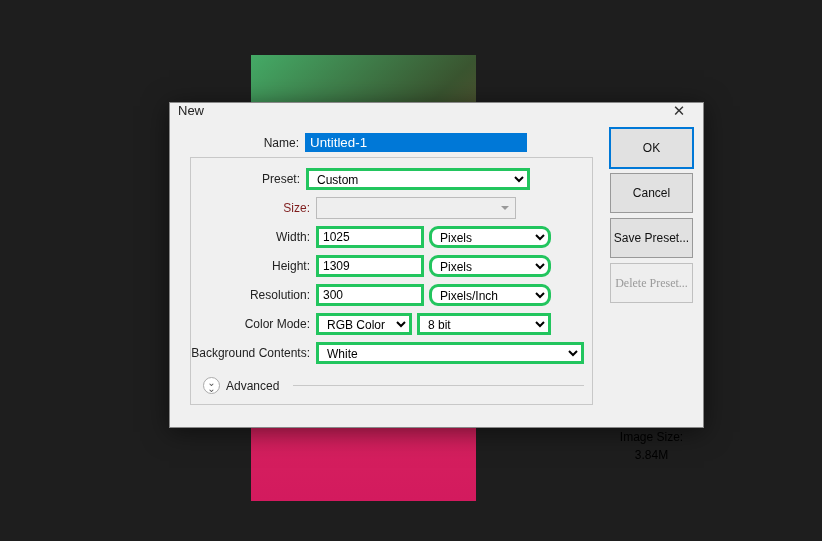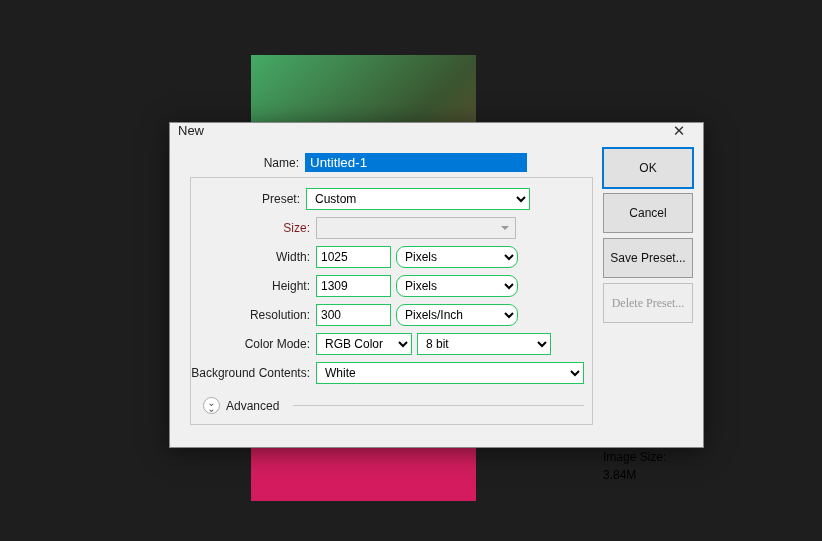--- a/index.html
+++ b/index.html
@@ -12,47 +12,47 @@
     radial-gradient(circle at 30% 80%, #111 30%, transparent 32%),
     linear-gradient(135deg,#4a6,#3a5530 40%,#6b4a2e 65%,#333 80%);
   }
   .bg-bot { height:100px; background:linear-gradient(#d6235e,#d31a5e); position:relative; }
   .bg-bot::before,.bg-bot::after { content:""; position:absolute; width:5px; height:7px; background:#f6f6f6; top:20px; border-radius:50%; }
   .bg-bot::before { left:105px; } .bg-bot::after { left:120px; }
 
   .dialog {
     position:absolute; left:169px; top:102px; width:535px; height:326px;
     background:#f0f0f0; border:1px solid #888; box-shadow:0 4px 24px rgba(0,0,0,.5);
-    display:flex; flex-direction:column;margin-top:20px;
+    display:flex; flex-direction:column;
   }
   .titlebar {
     height:29px; display:flex; align-items:center; justify-content:space-between;
     padding:0 8px; font-size:13px; color:#222; background:#f0f0f0;
   }
   .close-x { width:32px; text-align:center; font-size:15px; color:#333; line-height:1; }
   .body {
-    flex:1; display:flex; padding:10px 10px 18px 10px; gap:10px;
+    flex:1; display:flex; padding:10px 10px 18px 10px; gap:17px;
   }
   .left { flex:1; font-size:12px; }
   .row { display:flex; align-items:center; height:29px; }
   .label { width:125px; text-align:right; padding-right:6px; color:#222; }
   .label.dim { color:#7f1d1d; }
   input.txt, select.sel {
-    height:22px; border:1px solid #22c55e; font-size:12px;
+    height:22px; border:3px solid #22c55e; font-size:12px;
     padding:1px 4px; background:#fff; font-family:inherit;
   }
   input.name {
     width:222px; border:2px solid #0078d7; color:#fff; background:#0078d7;
     padding:0 3px; height:19px;
   }
   .fieldset {
     border:1px solid #c8c8c8; margin-left:10px; padding:6px 8px 10px 0; position:relative;
   }
   .preset-sel { width:224px; }
-  .num { width:75px; margin-right:5px; }
+  .num { width:108px; margin-right:5px; }
   .unit { width:122px;border-radius:9px; }
   .mode { width:96px; margin-right:5px; }
   .depth { width:134px; }
   .white { width:268px; }
   .size-sel {
     width:200px; border:1px solid #bbb; background:#eee; height:22px; position:relative;
   }
   .size-sel::after {
     content:""; position:absolute; right:6px; top:8px; border:4px solid transparent;
     border-top-color:#999;
@@ -68,21 +68,21 @@
   .adv-chevrons { font-size:10px; line-height:6px; color:#555; }
   .adv-line { flex:1; height:1px; background:#c8c8c8; margin-left:8px; }
 
   .right { width:112px; display:flex; flex-direction:column; gap:5px; font-size:12px; }
   .btn {
     height:40px; border:1px solid #999; background:#e1e1e1; display:flex;
     align-items:center; justify-content:center; cursor:default; color:#111;
   }
   .btn.primary { outline:2px solid #0078d7; outline-offset:-1px; border-color:#0078d7; }
   .btn.disabled { color:#9a9a9a; border-color:#c0c0c0; background:#eee;font-family:Liberation Serif, serif; }
-  .imgsize { margin-top:120px; }
+  .imgsize { text-align:center; margin-top:120px; }
   .imgsize div { line-height:18px; }
 </style>
 </head>
 <body>
 
 <div class="bg-photo">
   <div class="bg-top"></div>
   <div class="bg-bot"></div>
 </div>
 

